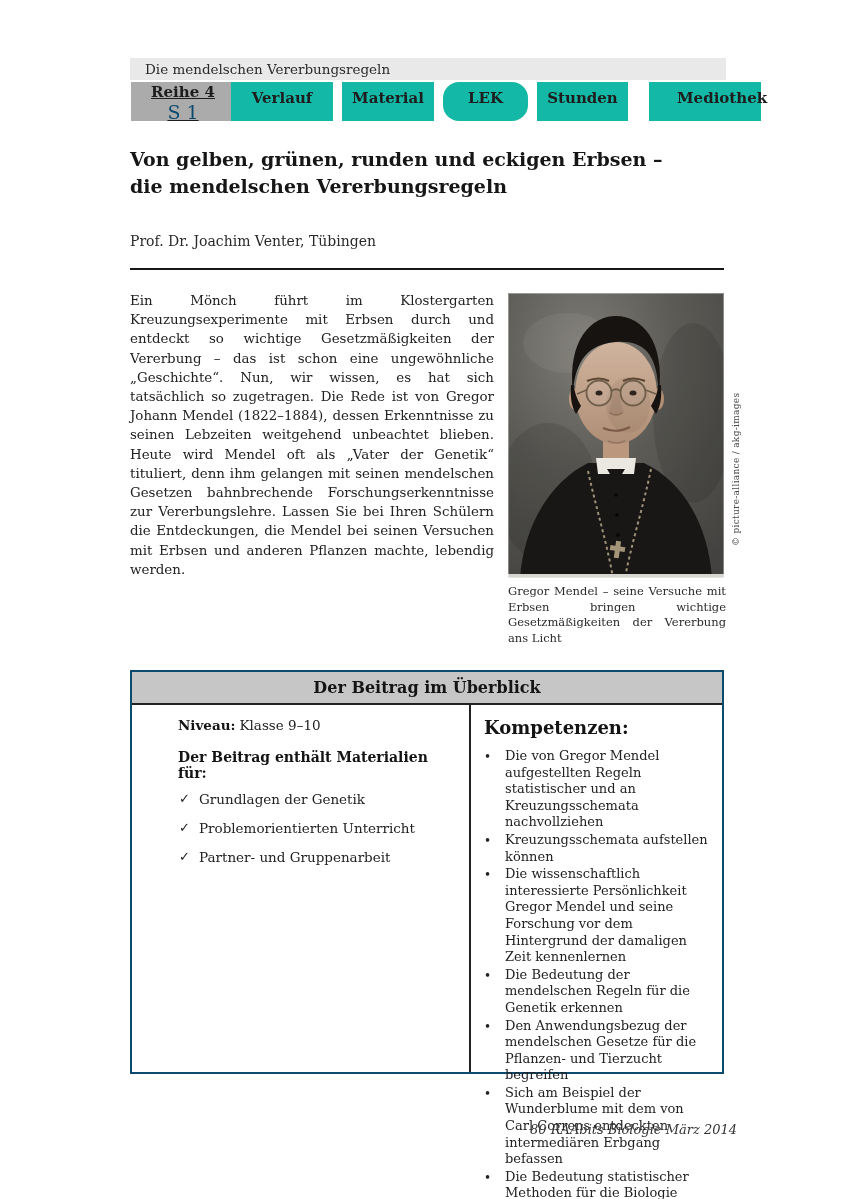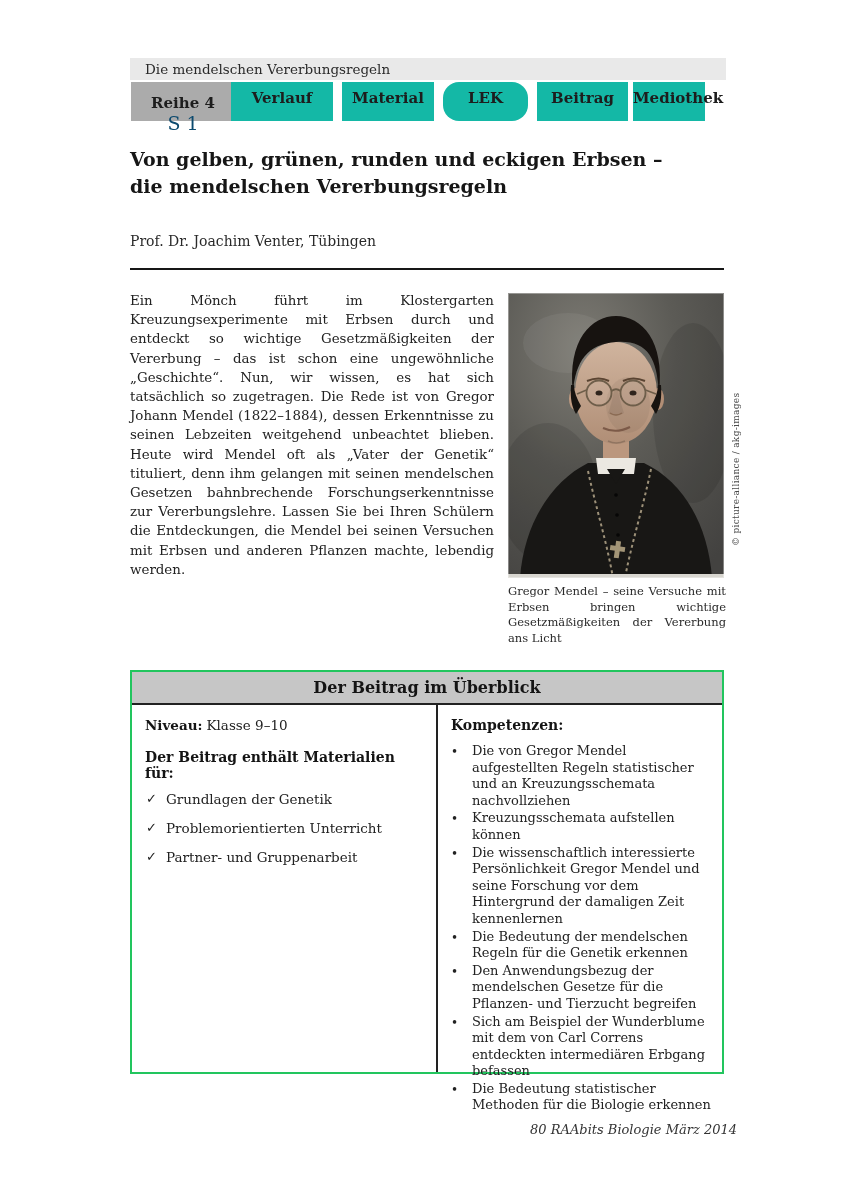--- a/index.html
+++ b/index.html
@@ -15,27 +15,27 @@
     padding-left:15px; box-sizing:border-box; color:#2a2a2a;
   }
 
   
   .tabs { position:absolute; left:131px; top:82px; width:600px; height:39px; }
   .tab {
     position:absolute; top:0; height:39px; background:#14b8a6;
     text-align:center; font-weight:bold; font-size:15px; padding-top:7px;
     box-sizing:border-box; color:#1d1d1d;
   }
-  .tab--active { left:0; width:104px; background:#ababab; padding-top:12px; }
+  .tab--active { left:0; width:104px; background:#ababab; padding-top:1px;text-decoration:underline; }
   .tab--active .tab-sub { display:block; font-weight:normal; font-size:19px; margin-top:0px; color:#0c4a6e; }
   .tab--verlauf   { left:100px; width:102px; }
   .tab--material  { left:211px; width:92px; }
   .tab--lek       { left:312px; width:85px;border-radius:16px; }
   .tab--glossar   { left:406px; width:91px; }
-  .tab--mediothek { left:502px; width:72px; }
+  .tab--mediothek { left:518px; width:112px;padding-left:28px; }
 
   
   .title { position:absolute; left:130px; top:146px; font-size:19px; font-weight:bold; line-height:27px; white-space:nowrap; color:#161616; }
   .author { position:absolute; left:130px; top:233px; font-size:14px; color:#2a2a2a; }
   .rule { position:absolute; left:130px; top:268px; width:594px; height:2px; background:#161616; }
 
   
   .intro {
     position:absolute; left:130px; top:291px; width:364px;
     font-size:13.4px; line-height:19.2px; text-align:justify; color:#222;
@@ -56,42 +56,43 @@
   
   .badge {
     position:absolute; left:765px; top:546px; width:90px; height:74px;
     background:#c2c2c2; display:flex; align-items:center; justify-content:center;
     font-weight:bold; font-size:21px; color:#141414;
   }
 
   
   .overview {
     position:absolute; left:130px; top:670px; width:594px; height:404px;
-    border:2px solid #22c55e; box-sizing:border-box; background:#fff;
+    border:2px solid #0c4a6e; box-sizing:border-box; background:#fff;
   }
   .overview-header {
     height:33px; background:#c6c6c6; border-bottom:2px solid #222;
     text-align:center; font-weight:bold; font-size:16px; line-height:31px;
     box-sizing:border-box; color:#141414;
   }
   .overview-body { display:flex; height:367px; }
   .col-left {
     width:306px; border-right:2px solid #222; box-sizing:border-box;
     padding:12px 12px 0 13px;
+    margin-left:33px;
   }
   .col-right { flex:1; padding:12px 8px 0 13px; box-sizing:border-box; }
 
   .kv { margin-bottom:12px; font-size:13.5px; color:#222; }
   .kv-label { font-weight:bold; color:#141414; }
   .kv-value { margin-left:4px; }
   .materials-heading { font-weight:bold; font-size:14px; margin:16px 0 10px; color:#141414; }
   .material-item { font-size:13.5px; margin:0 0 13px 1px; display:flex; color:#222; }
   .check-icon { width:20px; flex:none; font-size:13px; color:#222; }
 
-  .komp-heading { font-weight:bold; font-size:14px; margin:0 0 10px; color:#141414; }
+  .komp-heading { font-weight:bold; font-size:18px; margin:0 0 10px; color:#141414; }
   .komp-list { list-style:none; margin:0; padding:0; font-size:13px; line-height:16.6px; color:#222; }
   .komp-item { display:flex; margin-bottom:1px; }
   .bullet-icon { width:21px; flex:none; font-size:12px; padding-top:1px; }
   .komp-text { flex:1; }
 
   
   .footer {
     position:absolute; right:118px; top:1122px; font-style:italic;
     font-size:13px; color:#333;
   }
@@ -106,21 +107,21 @@
   </div>
 
   <div class="tabs">
     <div class="tab tab--active">
       <span>Reihe 4</span>
       <span class="tab-sub">S 1</span>
     </div>
     <div class="tab tab--verlauf"><span>Verlauf</span></div>
     <div class="tab tab--material"><span>Material</span></div>
     <div class="tab tab--lek"><span>LEK</span></div>
-    <div class="tab tab--glossar"><span>Beitrag</span></div>
+    <div class="tab tab--glossar"><span>Stunden</span></div>
     <div class="tab tab--mediothek"><span>Mediothek</span></div>
   </div>
 
   <div class="title">
     <div>Von gelben, grünen, runden und eckigen Erbsen –</div>
     <div>die mendelschen Vererbungsregeln</div>
   </div>
 
   <div class="author">Prof. Dr. Joachim Venter, Tübingen</div>
   <div class="rule"></div>

